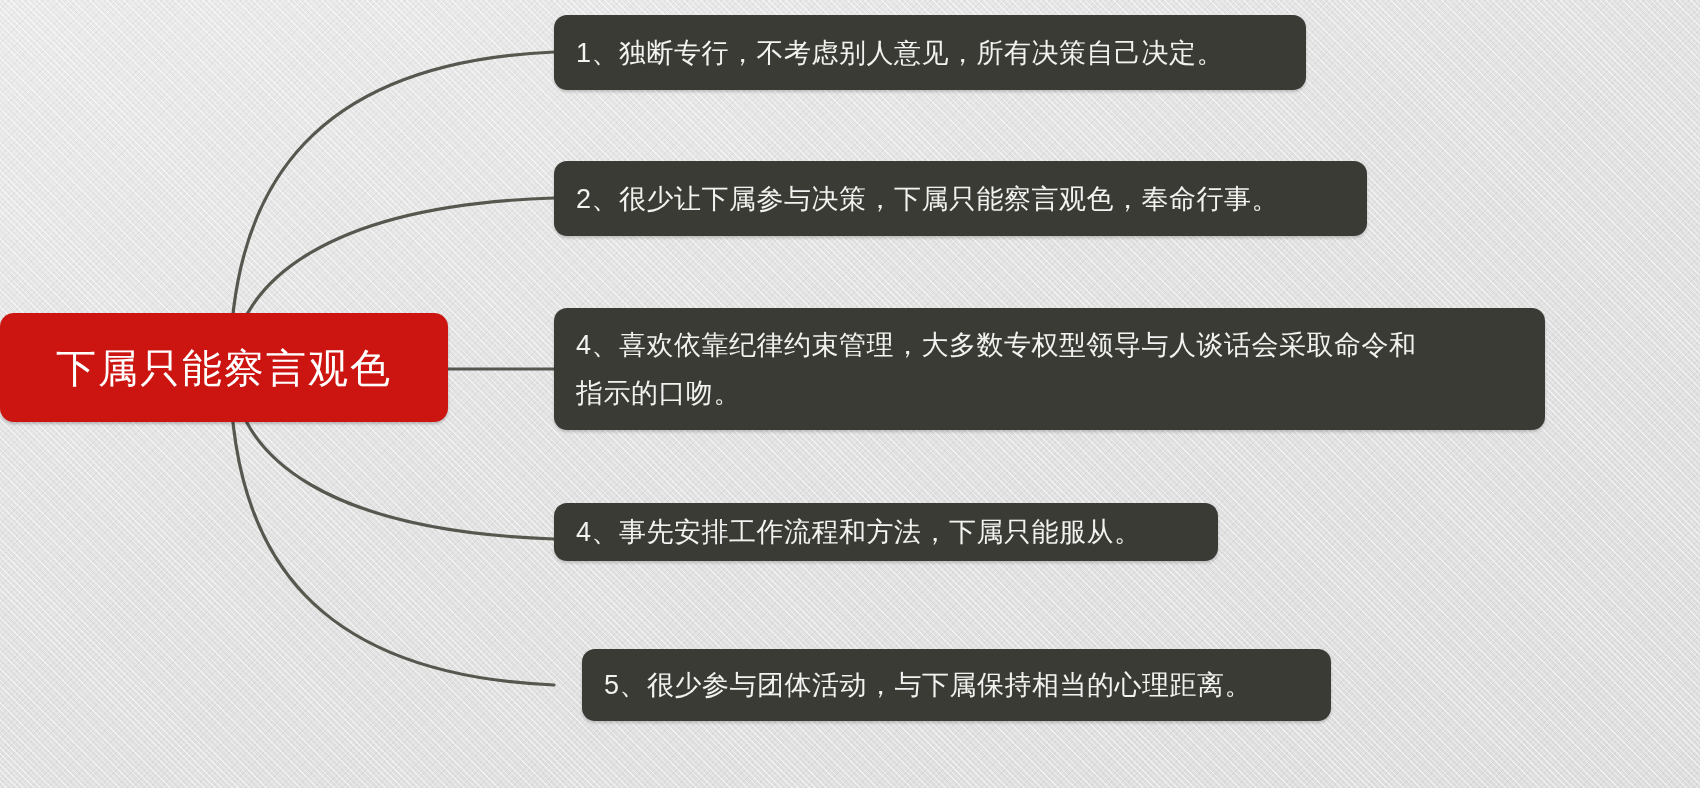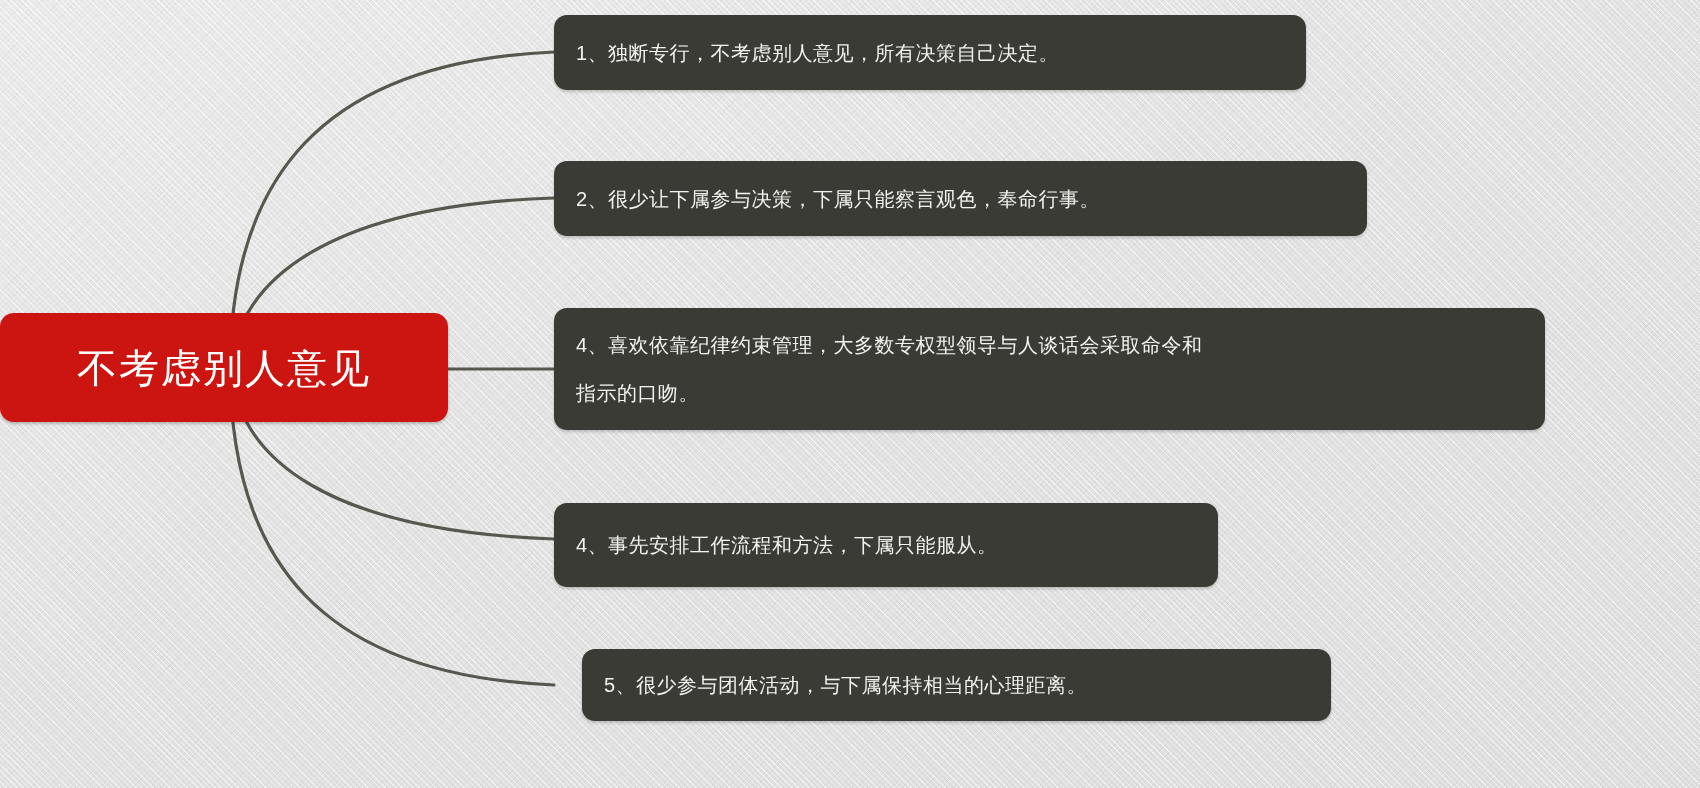--- a/index.html
+++ b/index.html
@@ -59,48 +59,48 @@
   }
   .branch-node {
     background: #393b34;
     border-radius: 13px;
     box-shadow: 0 2px 3px rgba(0,0,0,0.18);
     z-index: 4;
     padding: 0 22px;
   }
   .branch-label {
     color: #f2f2f0;
-    font-size: 20px;
+    font-size: 27px;
     line-height: 48px;
     letter-spacing: 0.5px;
     white-space: pre-line;
   }
   .b1 { left: 554px; top: 15px;  width: 752px; height: 75px; }
   .b2 { left: 554px; top: 161px; width: 813px; height: 75px; }
   .b3 { left: 554px; top: 308px; width: 991px; height: 122px; }
-  .b4 { left: 554px; top: 503px; width: 664px; height: 84px; }
+  .b4 { left: 554px; top: 503px; width: 664px; height: 58px; }
   .b5 { left: 554px; top: 649px; width: 749px; height: 72px; margin-left: 28px; }
 </style>
 </head>
 <body>
 
 <div id="mindmap">
 
   <svg id="connectors" viewBox="0 0 1700 788" xmlns="http://www.w3.org/2000/svg">
     <g fill="none" stroke="#57574f" stroke-width="3.2" stroke-linecap="round">
       <path d="M 230 368 C 231 180 320 62 554 52"></path>
       <path d="M 231 368 C 237 280 330 205 554 198"></path>
       <path d="M 448 369 L 554 369"></path>
       <path d="M 231 368 C 238 460 330 531 554 539"></path>
       <path d="M 230 368 C 231 560 320 675 554 685"></path>
     </g>
   </svg>
 
   <div class="node root-node">
-    <span class="root-label">不考虑别人意见</span>
+    <span class="root-label">下属只能察言观色</span>
   </div>
 
   <div class="node branch-node b1">
     <span class="branch-label">1、独断专行，不考虑别人意见，所有决策自己决定。</span>
   </div>
 
   <div class="node branch-node b2">
     <span class="branch-label">2、很少让下属参与决策，下属只能察言观色，奉命行事。</span>
   </div>
 

